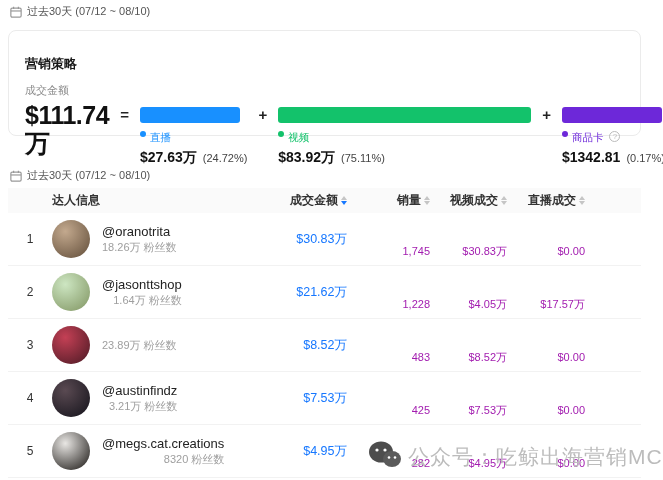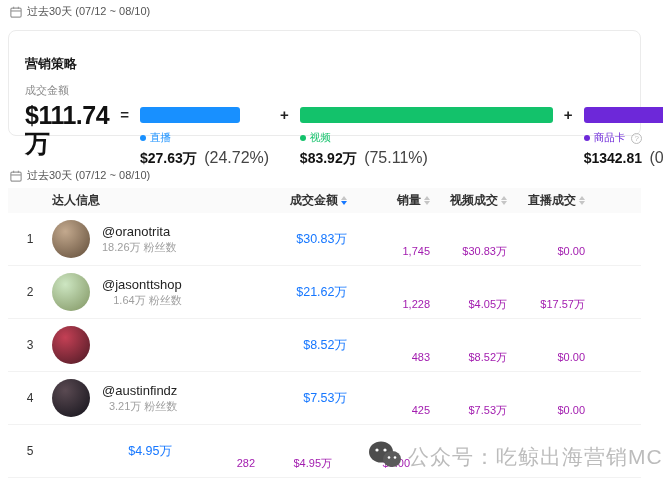--- a/index.html
+++ b/index.html
@@ -16,26 +16,26 @@
   
   .card { position:absolute; left:8px; top:30px; width:633px; height:106px;
           border:1px solid #ebebeb; border-radius:8px; background:#fff; padding:24px 16px; }
   .card-title { font-size:13px; font-weight:bold; color:#1a1a1a; }
   .metric-label { font-size:11px; color:#8a8a8a; margin-top:10px; }
   .equation { display:flex; align-items:flex-start; margin-top:3px; }
   .total { font-size:25px; font-weight:bold; color:#111; line-height:28px; letter-spacing:-0.5px; }
   .op { font-size:15px; font-weight:bold; color:#222; line-height:28px; margin:0 11px; }
   .segment { display:flex; flex-direction:column; }
   .bar { height:16px; border-radius:3px; margin-top:6px; }
-  .seg-legend { display:flex; align-items:center; gap:4px; margin-top:8px; font-size:10.5px; }
+  .seg-legend { display:flex; align-items:flex-start; gap:4px; margin-top:8px; font-size:10.5px; }
   .dot { width:6px; height:6px; border-radius:50%; }
   .info-icon { width:11px; height:11px; border-radius:50%; border:1px solid #bbb; color:#bbb;
                font-size:8px; line-height:9px; text-align:center; margin-left:2px; }
   .seg-amount { margin-top:4px; font-size:14px; font-weight:bold; color:#111; white-space:nowrap; }
-  .seg-pct { font-size:16px; font-weight:normal; color:#444; margin-left:3px;text-align:right; }
+  .seg-pct { font-size:11px; font-weight:normal; color:#444; margin-left:3px;text-align:right; }
 
   
   .table { position:absolute; left:8px; top:188px; width:633px; }
   .thead { display:flex; align-items:center; background:#fafafa; height:25px;
            font-size:12px; color:#333;font-weight:bold; }
   .trow { display:flex; align-items:center; height:53px; border-bottom:1px solid #f2f2f2;
           cursor:pointer; background:#fff; }
   .c-rank { width:44px; text-align:center; font-size:12px; color:#333; }
   .c-info { flex:1; display:flex; align-items:center; gap:12px; overflow:hidden; }
   .c-gmv  { width:120px; text-align:right; }
@@ -205,20 +205,21 @@
     <div class="c-video v-num">$4.05万</div>
     <div class="c-live v-num">$17.57万</div>
     <div class="c-pad"></div>
   </div>
 
   <div class="trow">
     <div class="c-rank">3</div>
     <div class="c-info">
       <span class="avatar" style="background: radial-gradient(circle at 35% 30%, rgb(196, 64, 85) 0%, rgb(92, 31, 43) 85%);"></span>
       <span>
+        <div class="followers">23.89万 粉丝数</div>
       </span>
     </div>
     <div class="c-gmv v-gmv">$8.52万</div>
     <div class="c-sales v-num">483</div>
     <div class="c-video v-num">$8.52万</div>
     <div class="c-live v-num">$0.00</div>
     <div class="c-pad"></div>
   </div>
 
   <div class="trow">
@@ -232,20 +233,27 @@
     </div>
     <div class="c-gmv v-gmv">$7.53万</div>
     <div class="c-sales v-num">425</div>
     <div class="c-video v-num">$7.53万</div>
     <div class="c-live v-num">$0.00</div>
     <div class="c-pad"></div>
   </div>
 
   <div class="trow">
     <div class="c-rank">5</div>
+    <div class="c-info">
+      <span class="avatar" style="background: radial-gradient(circle at 35% 30%, rgb(233, 231, 228) 0%, rgb(53, 50, 47) 85%);"></span>
+      <span>
+        <div class="handle">@megs.cat.creations</div>
+        <div class="followers">8320 粉丝数</div>
+      </span>
+    </div>
     <div class="c-gmv v-gmv">$4.95万</div>
     <div class="c-sales v-num">282</div>
     <div class="c-video v-num">$4.95万</div>
     <div class="c-live v-num">$0.00</div>
     <div class="c-pad"></div>
   </div>
 </div>
   </div>
 
   <div class="watermark">

